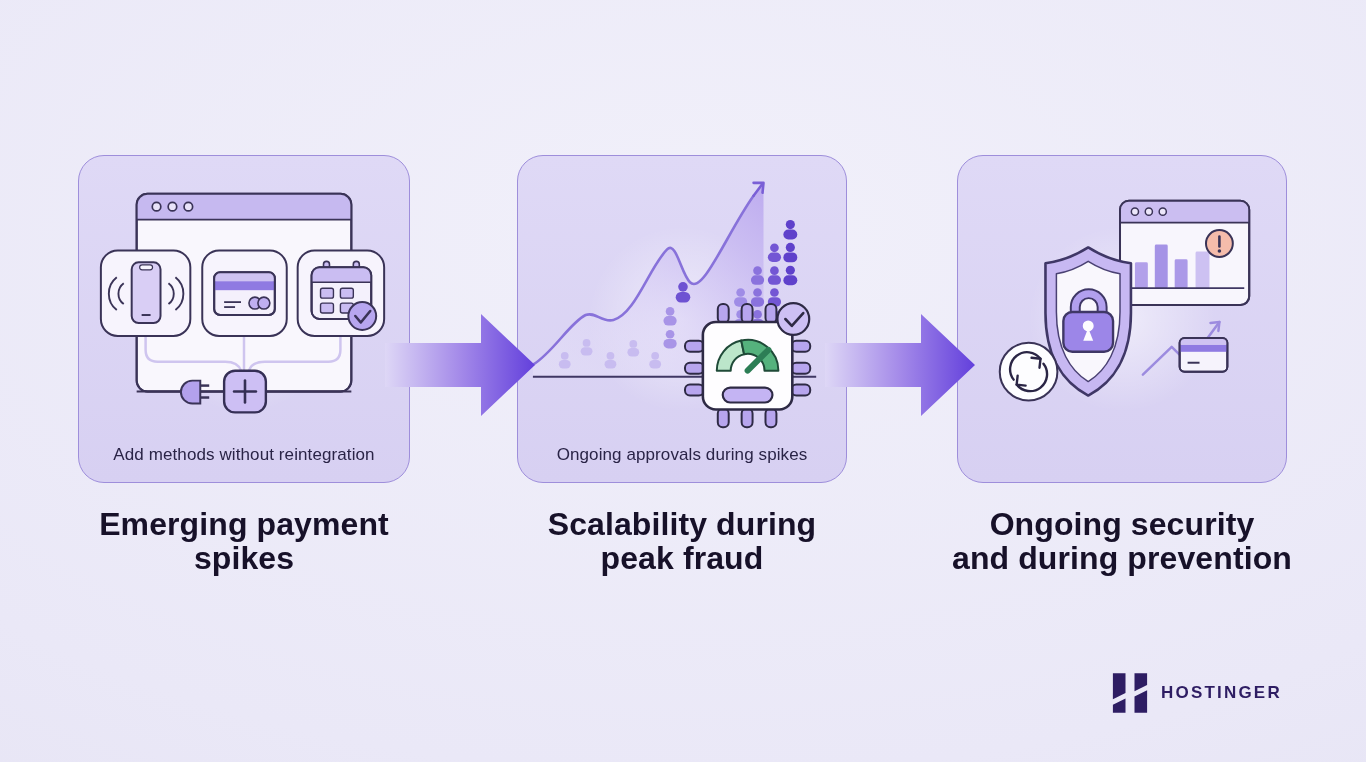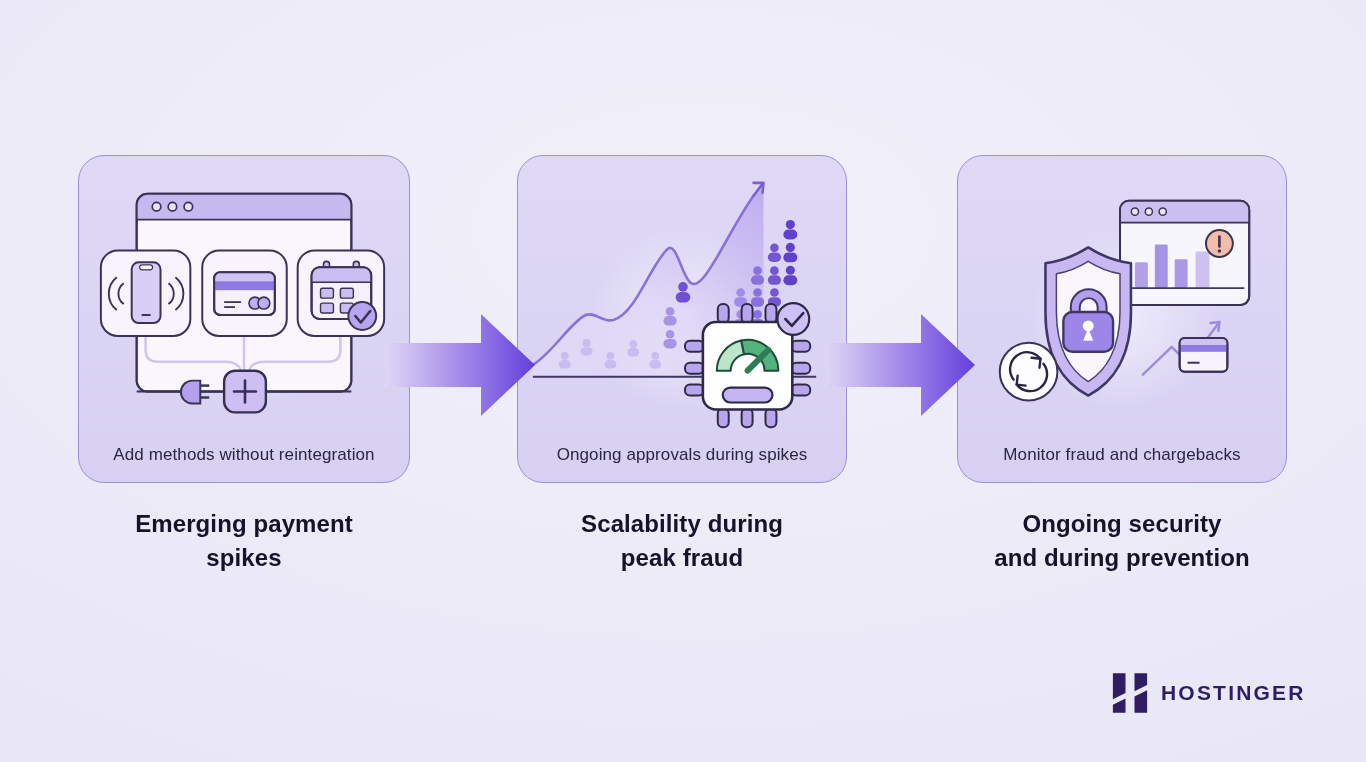--- a/index.html
+++ b/index.html
@@ -19,25 +19,25 @@
     background:radial-gradient(closest-side, rgba(255,255,255,.55), rgba(255,255,255,0) 75%);
     pointer-events:none;
   }
   .illus{position:absolute;left:0;top:0;width:100%;height:100%;}
   .caption{
     position:absolute;left:0;right:0;bottom:17px;text-align:center;
     font-size:17px;color:#2a2447;letter-spacing:.1px;
   }
   .heading{
     position:absolute;top:507px;width:440px;text-align:center;
-    font-size:24px;line-height:34px;font-weight:700;color:#171129;letter-spacing:.1px;
+    font-size:32px;line-height:34px;font-weight:700;color:#171129;letter-spacing:.1px;
   }
   .arrow{position:absolute;top:312px;width:152px;height:106px;}
   .logo{position:absolute;left:1112px;top:673px;display:flex;align-items:center;gap:13px;}
-  .logo-text{font-size:21px;font-weight:800;letter-spacing:2.2px;color:#2e1d63;}
+  .logo-text{font-size:17px;font-weight:800;letter-spacing:2.2px;color:#2e1d63;}
 </style>
 </head>
 <body>
 
 <div class="stage">
 
   <div class="card" style="left:78px;width:332px;">
     <svg class="illus" viewBox="0 0 332 328">
 
       <g>
@@ -257,21 +257,20 @@
         <polyline points="254,168 263,167 262,176"></polyline>
       </g>
       <g>
         <rect x="223" y="183" width="48" height="34" rx="5" fill="#f6f3fc" stroke="#3a3357" stroke-width="2"></rect>
         <path d="M228 183 H266 Q271 183 271 188 V190 H223 V188 Q223 183 228 183 Z" fill="#cfc3f2"></path>
         <rect x="223" y="190" width="48" height="7" fill="#8f7ae2"></rect>
         <rect x="223" y="183" width="48" height="34" rx="5" fill="none" stroke="#3a3357" stroke-width="2"></rect>
         <line x1="231" y1="208" x2="243" y2="208" stroke="#3a3357" stroke-width="2"></line>
       </g>
     </svg>
-    <div class="caption">Monitor fraud and chargebacks</div>
   </div>
 
   <svg class="arrow" style="left:385px;" viewBox="0 0 152 106">
     <defs>
       <linearGradient id="arrowGrad1" x1="0" y1="0" x2="1" y2="0">
         <stop offset="0" stop-color="#ded7f6"></stop>
           <stop offset="0.5" stop-color="#a48ae9"></stop>
           <stop offset="1" stop-color="#6340dc"></stop>
       </linearGradient>
     </defs>

